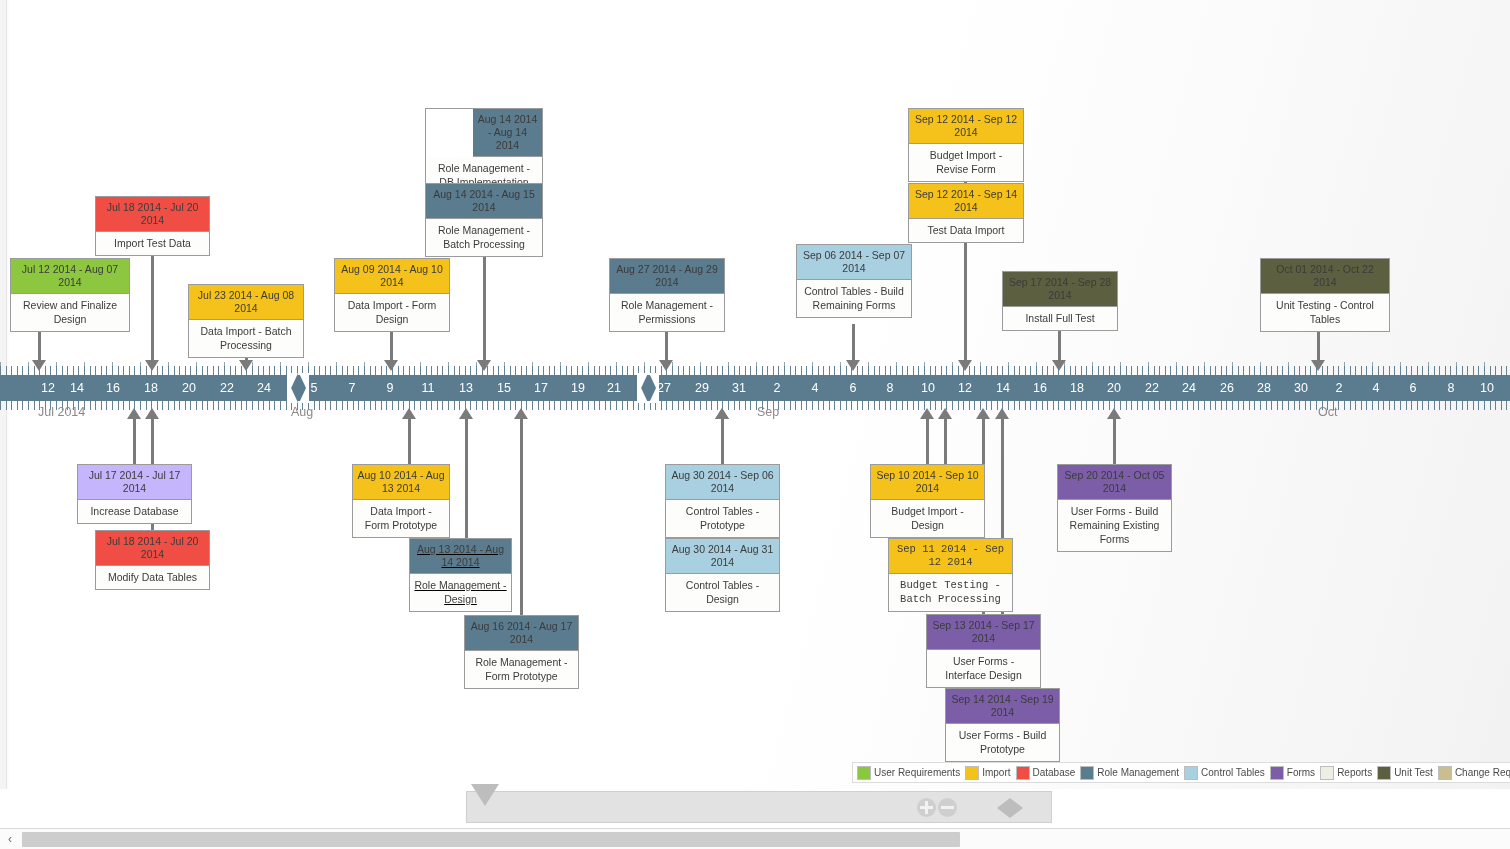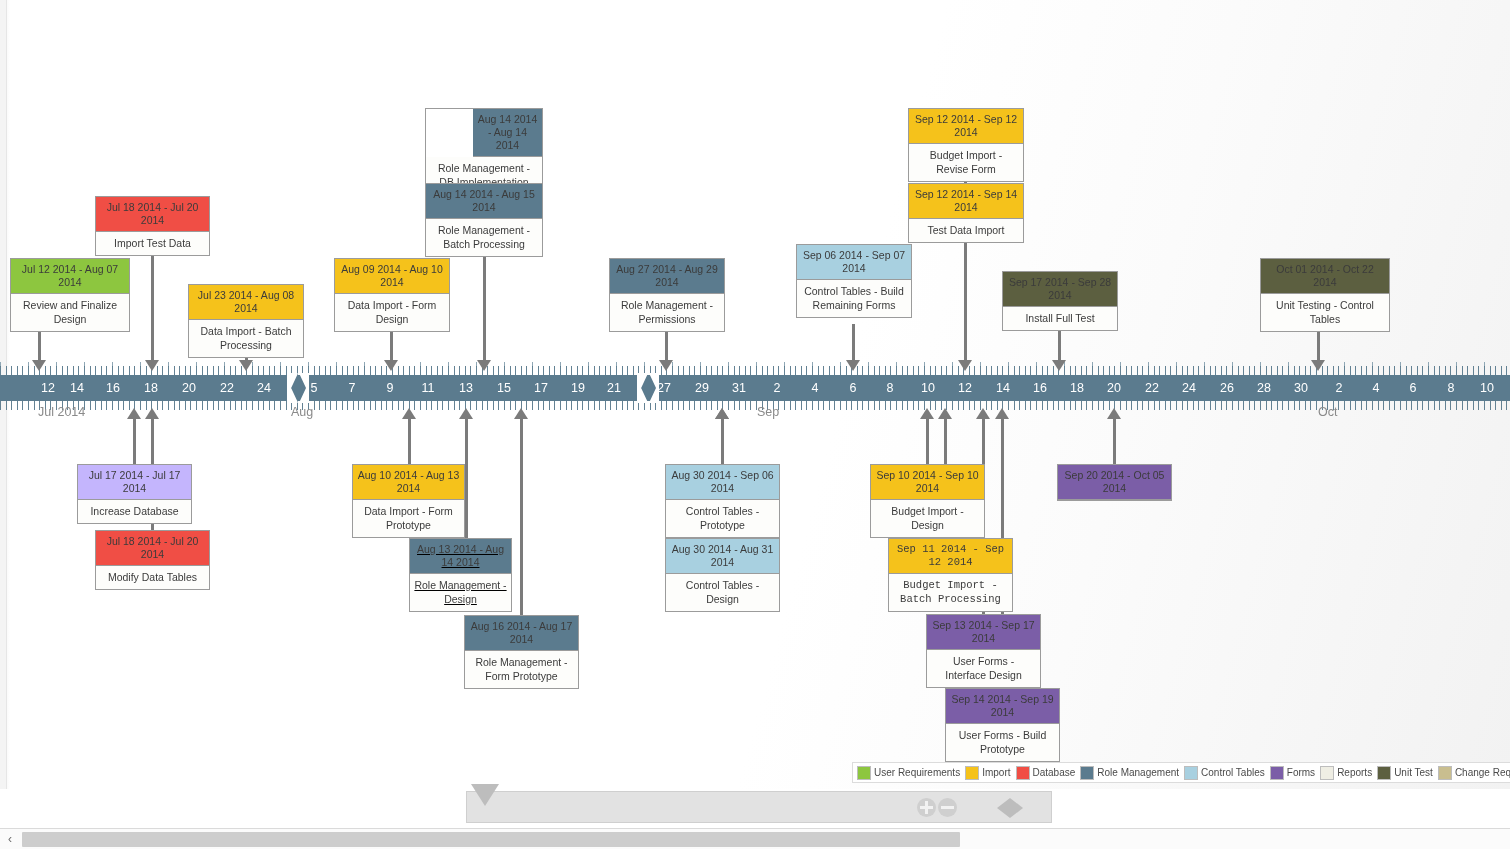--- a/index.html
+++ b/index.html
@@ -320,21 +320,21 @@
           <div class="bd">Unit Testing - Control Tables</div>
         </div>
         <div class="ev" style="left: 77px; top: 464px; width: 115px;">
           <div class="hd" style="background: #c4b5fd;">Jul 17 2014 - Jul 17 2014</div>
           <div class="bd">Increase Database</div>
         </div>
         <div class="ev" style="left: 95px; top: 530px; width: 115px;">
           <div class="hd" style="background: rgb(240, 78, 69);">Jul 18 2014 - Jul 20 2014</div>
           <div class="bd">Modify Data Tables</div>
         </div>
-        <div class="ev" style="left: 352px; top: 464px; width: 113px;">
+        <div class="ev" style="left: 352px; top: 464px; width: 98px;">
           <div class="hd" style="background: rgb(245, 194, 27);">Aug 10 2014 - Aug 13 2014</div>
           <div class="bd">Data Import - Form Prototype</div>
         </div>
         <div class="ev" style="left: 409px; top: 538px; width: 103px; text-decoration: underline;">
           <div class="hd" style="background: rgb(91, 123, 142);">Aug 13 2014 - Aug 14 2014</div>
           <div class="bd">Role Management - Design</div>
         </div>
         <div class="ev" style="left: 464px; top: 615px; width: 115px;">
           <div class="hd" style="background: rgb(91, 123, 142);">Aug 16 2014 - Aug 17 2014</div>
           <div class="bd">Role Management - Form Prototype</div>
@@ -346,32 +346,33 @@
         <div class="ev" style="left: 665px; top: 538px; width: 115px;">
           <div class="hd" style="background: rgb(168, 208, 224);">Aug 30 2014 - Aug 31 2014</div>
           <div class="bd">Control Tables - Design</div>
         </div>
         <div class="ev" style="left: 870px; top: 464px; width: 115px;">
           <div class="hd" style="background: rgb(245, 194, 27);">Sep 10 2014 - Sep 10 2014</div>
           <div class="bd">Budget Import - Design</div>
         </div>
         <div class="ev" style="left: 888px; top: 538px; width: 125px; font-family: Liberation Mono, monospace;">
           <div class="hd" style="background: rgb(245, 194, 27);">Sep 11 2014 - Sep 12 2014</div>
-          <div class="bd">Budget Import - Batch Processing</div>
+          <div class="bd">Budget Testing - Batch Processing</div>
         </div>
         <div class="ev" style="left: 926px; top: 614px; width: 115px;">
           <div class="hd" style="background: rgb(123, 94, 167);">Sep 13 2014 - Sep 17 2014</div>
           <div class="bd">User Forms - Interface Design</div>
         </div>
         <div class="ev" style="left: 945px; top: 688px; width: 115px;">
           <div class="hd" style="background: rgb(123, 94, 167);">Sep 14 2014 - Sep 19 2014</div>
           <div class="bd">User Forms - Build Prototype</div>
         </div>
         <div class="ev" style="left: 1057px; top: 464px; width: 115px;">
           <div class="hd" style="background: rgb(123, 94, 167);">Sep 20 2014 - Oct 05 2014</div>
+          <div class="bd">User Forms - Build Remaining Existing Forms</div>
         </div>
       </div>
 
     <div class="legend" id="legend">
         <div class="lg-item">
           <span class="lg-sw" style="background: rgb(141, 198, 63);"></span>
           <span class="lg-tx">User Requirements</span>
         </div>
         <div class="lg-item">
           <span class="lg-sw" style="background: rgb(245, 194, 27);"></span>

